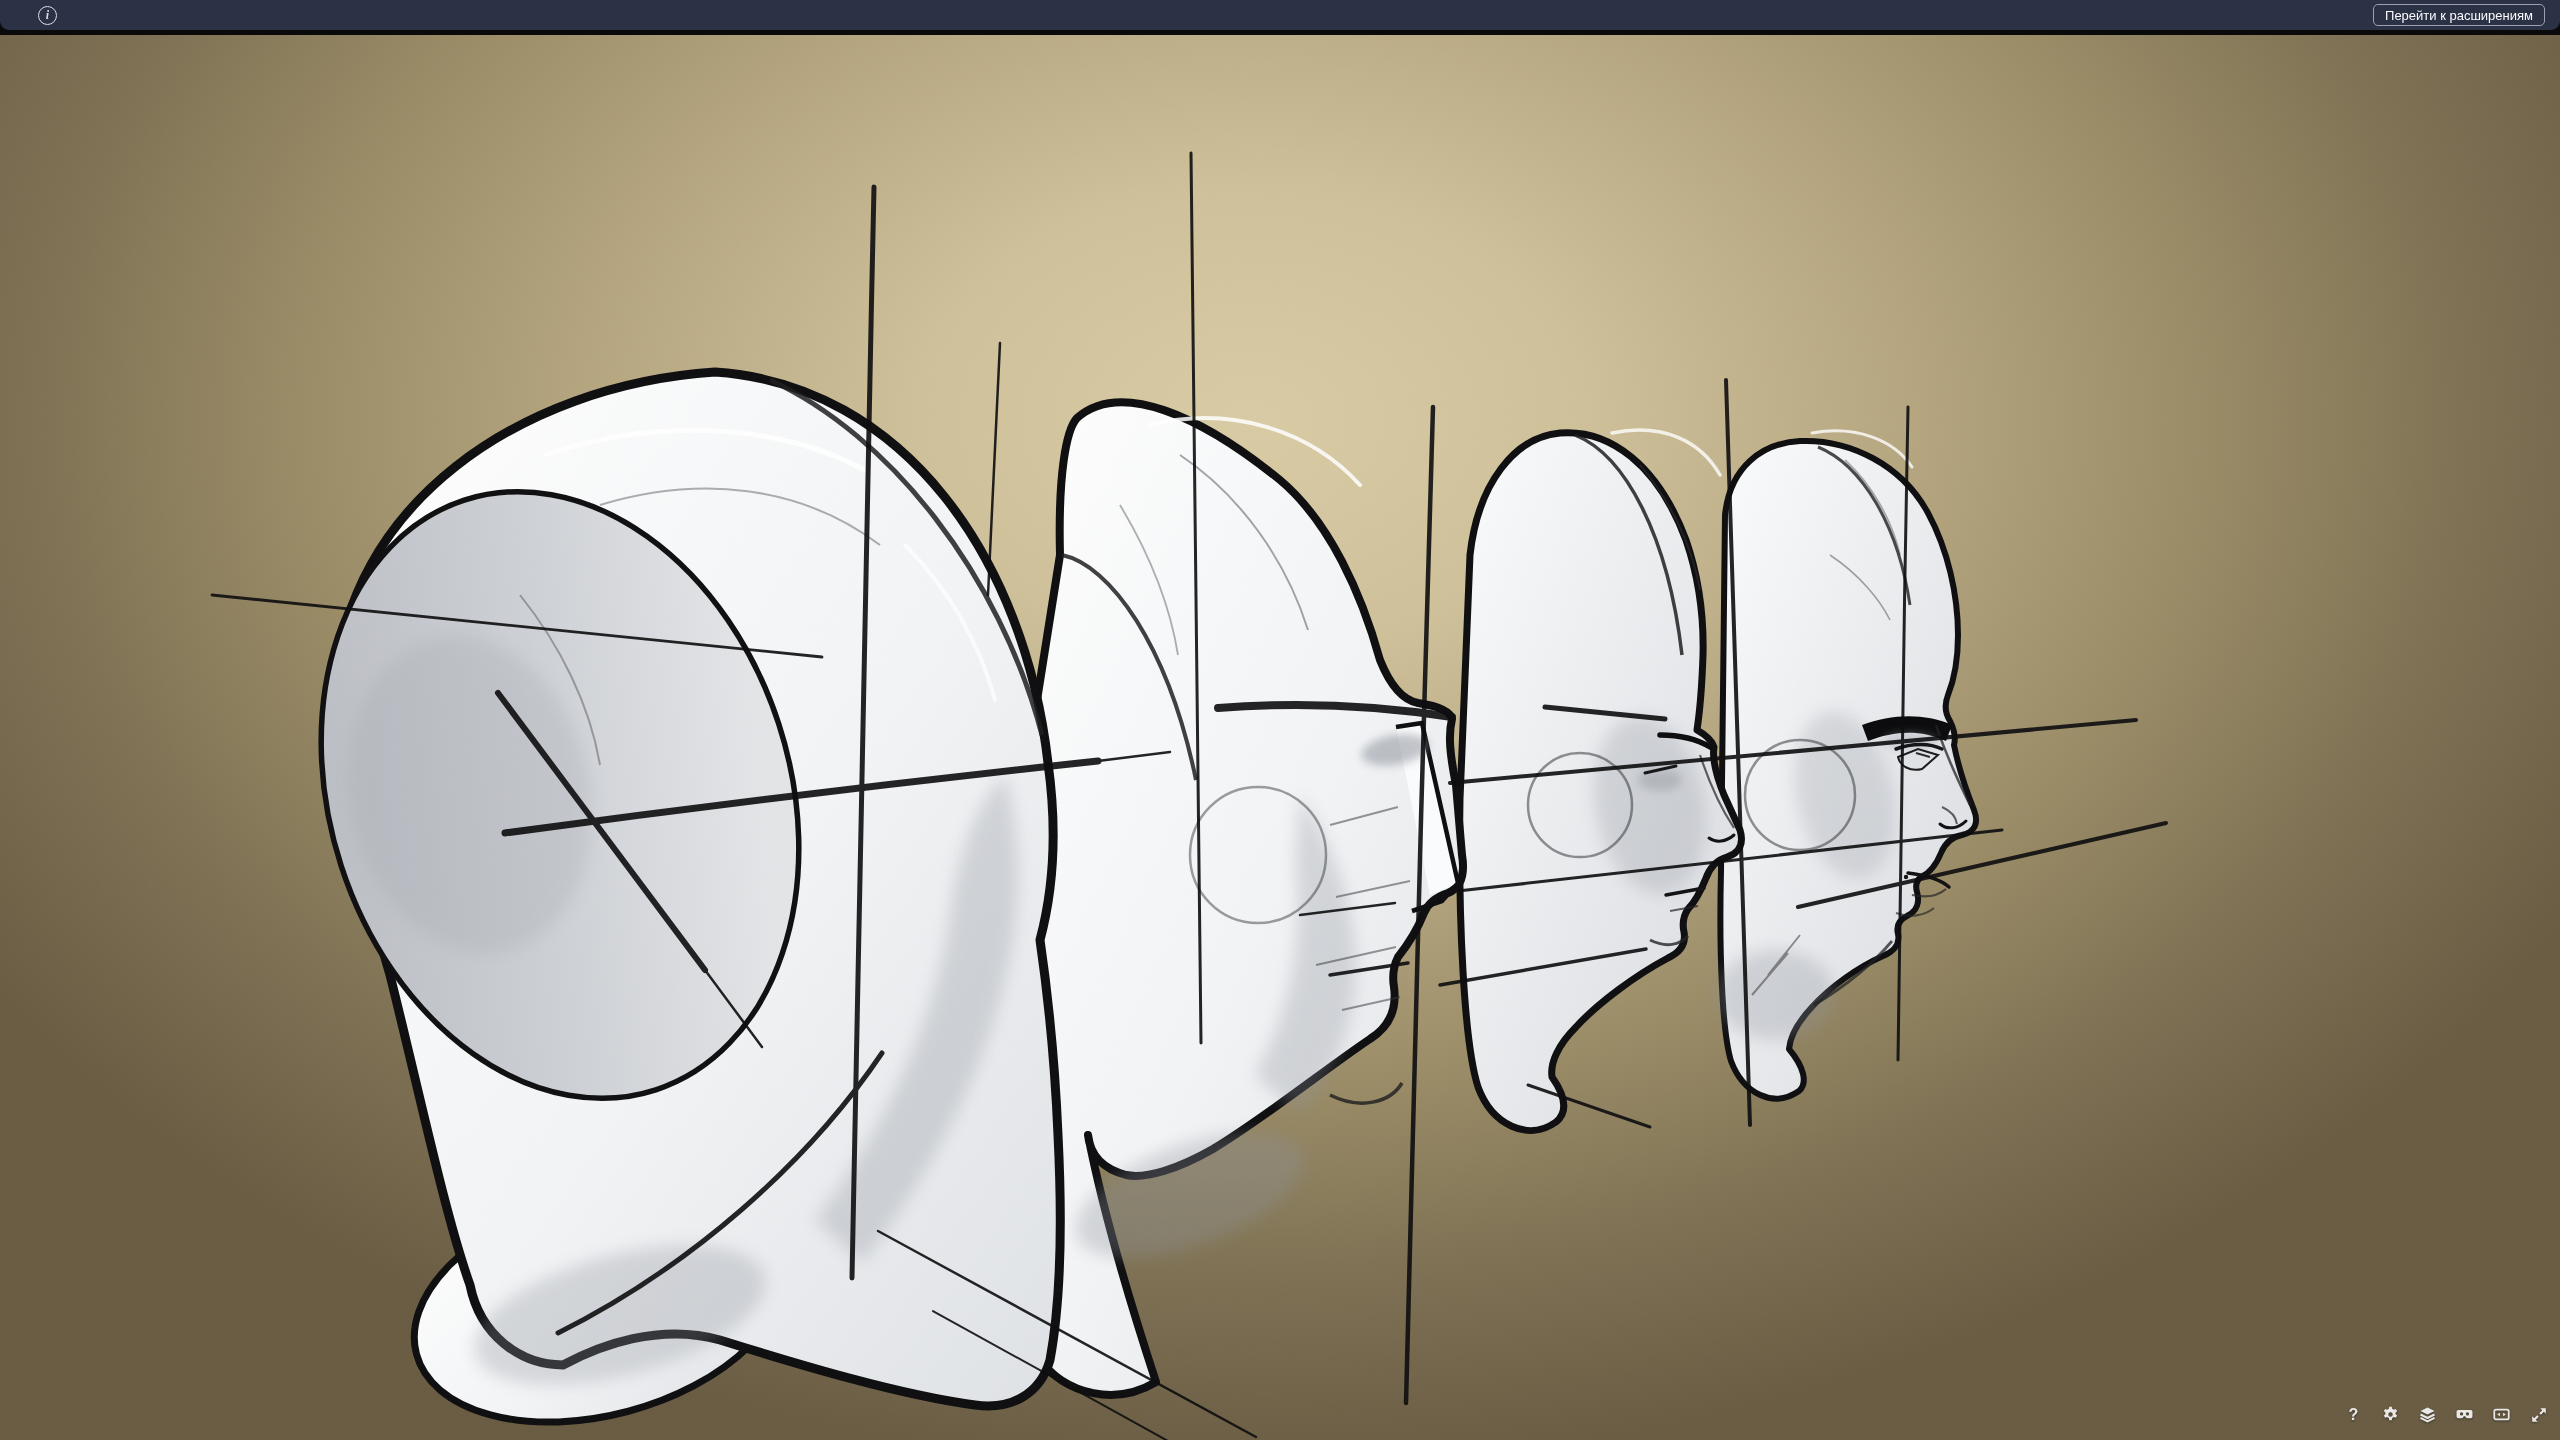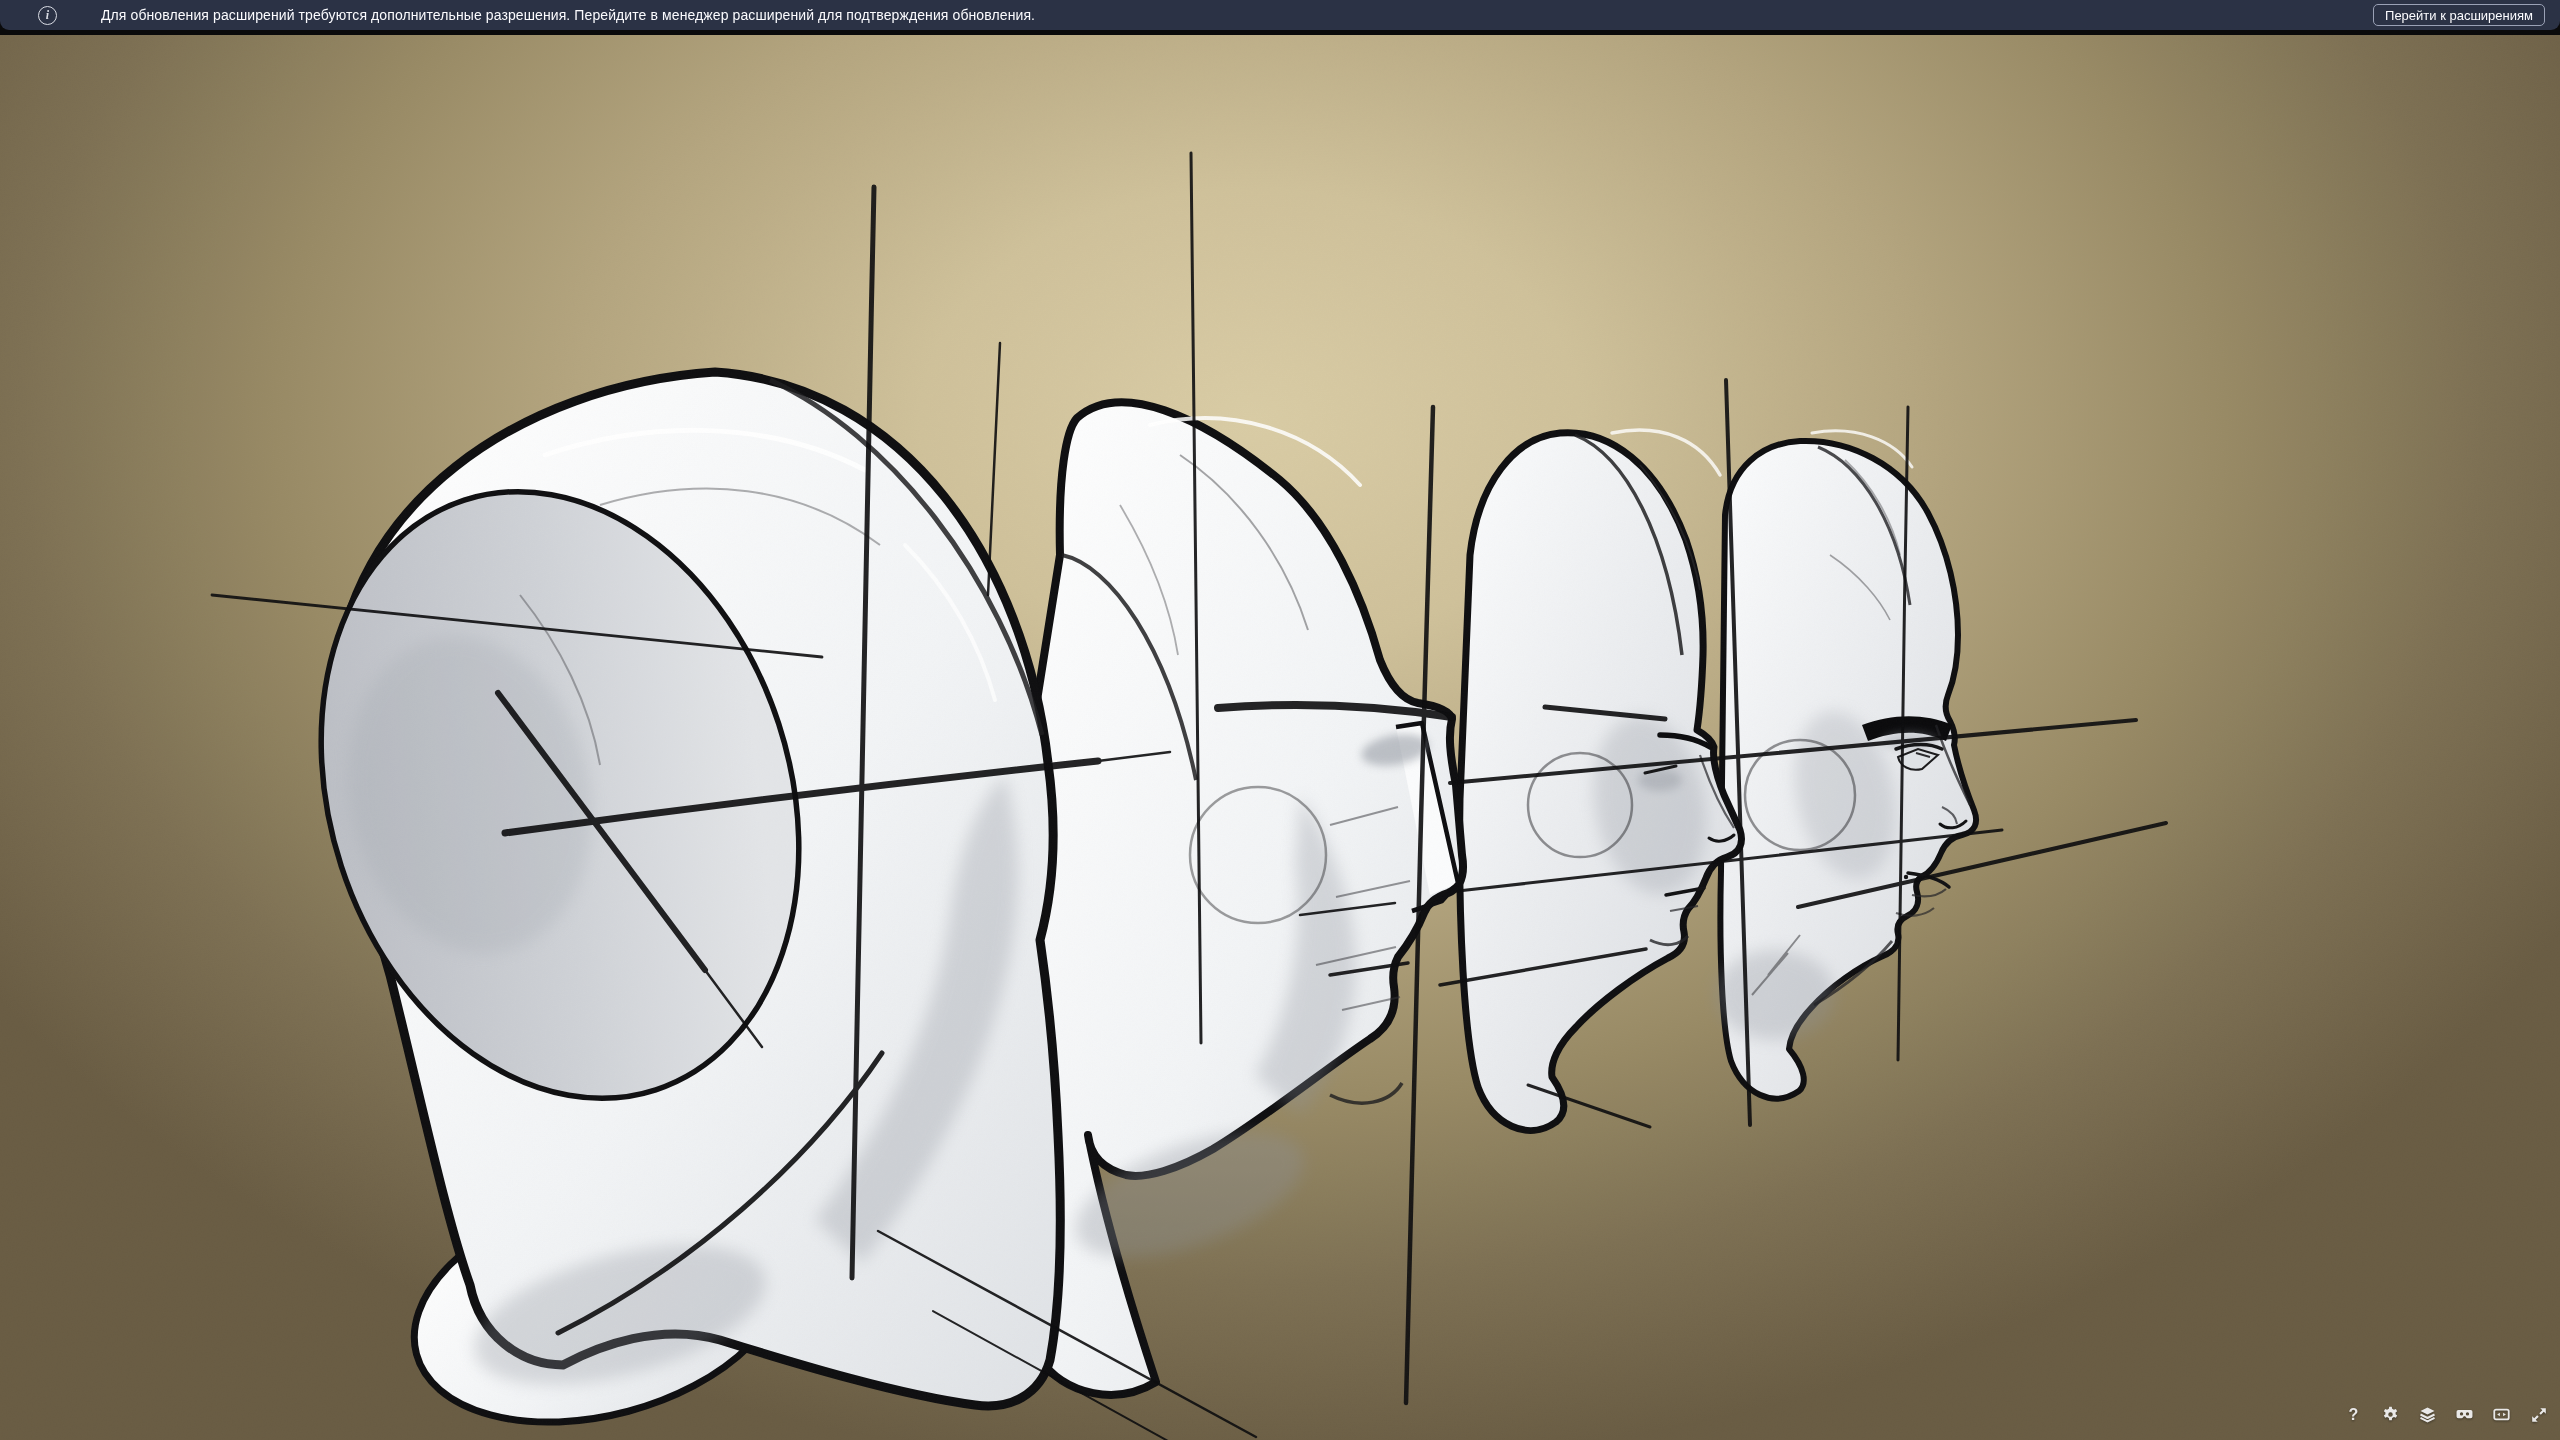--- a/index.html
+++ b/index.html
@@ -71,21 +71,20 @@
     font-family: "Liberation Sans", sans-serif;
   }
   .tb-btn svg { display: block; }
 </style>
 </head>
 <body>
 
 <div class="notif-bar">
   <div class="notif-left">
     <span class="info-icon">i</span>
-    <span class="notif-msg">Для обновления расширений требуются дополнительные разрешения. Перейдите в менеджер расширений для подтверждения обновления.</span>
   </div>
   <button class="notif-btn">Перейти к расширениям</button>
 </div>
 
 <div class="viewer">
 
   <svg class="model" width="2560" height="1405" viewBox="0 0 2560 1405">
     <defs>
       <linearGradient id="gHead" x1="0" y1="0" x2="1" y2="1">
         <stop offset="0" stop-color="#ffffff"></stop>

